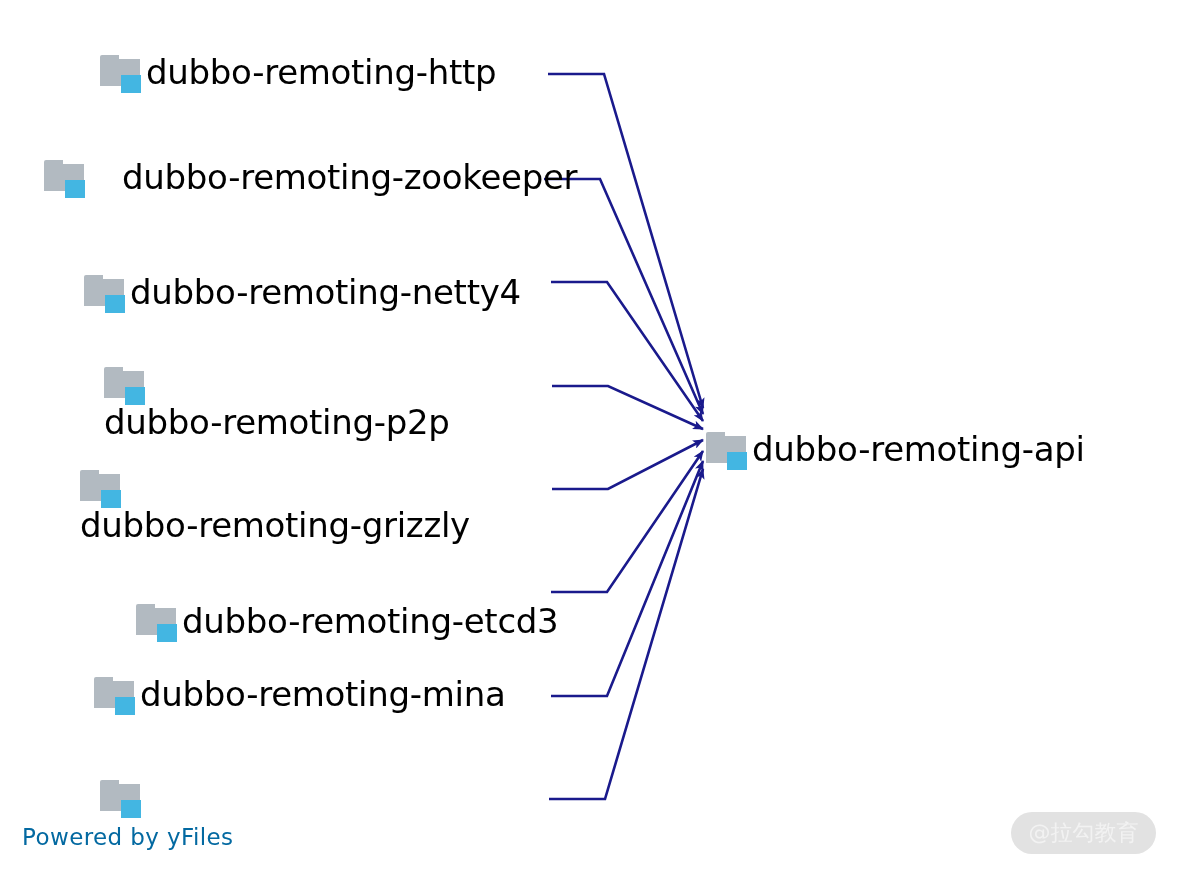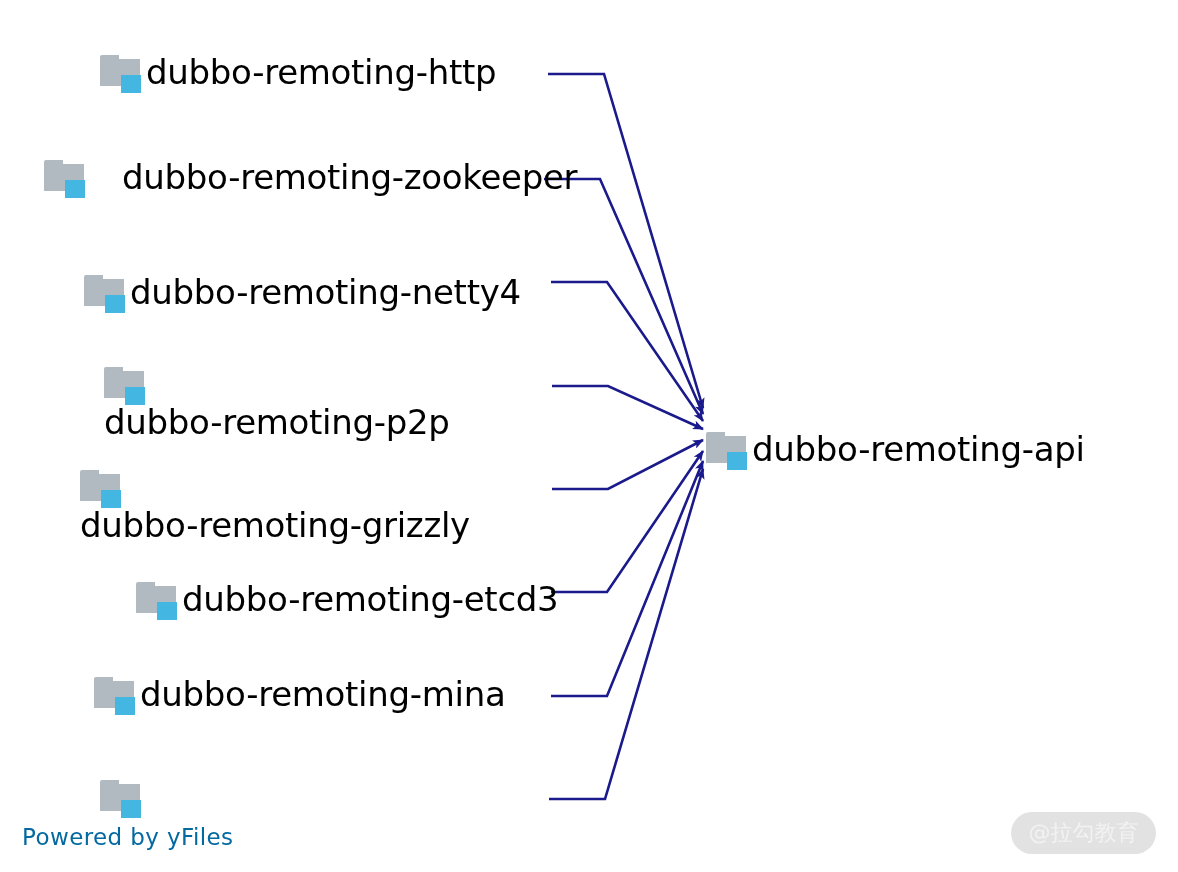--- a/index.html
+++ b/index.html
@@ -169,21 +169,21 @@
   <div class="graph-node" style="left:80px; top:470px;flex-direction:column;">
     <span class="node-icon">
       <span class="folder-tab"></span>
         <span class="folder-notch"></span>
       <span class="folder-body"></span>
         <span class="blue-square"></span>
     </span>
     <span class="node-label">dubbo-remoting-grizzly</span>
   </div>
 
-  <div class="graph-node" style="left:92px; top:582px;padding-left:44px;">
+  <div class="graph-node" style="left:92px; top:604px;padding-left:44px;">
     <span class="node-icon">
       <span class="folder-tab"></span>
         <span class="folder-notch"></span>
       <span class="folder-body"></span>
         <span class="blue-square"></span>
     </span>
     <span class="node-label">dubbo-remoting-etcd3</span>
   </div>
 
   <div class="graph-node" style="left:94px; top:677px;">

